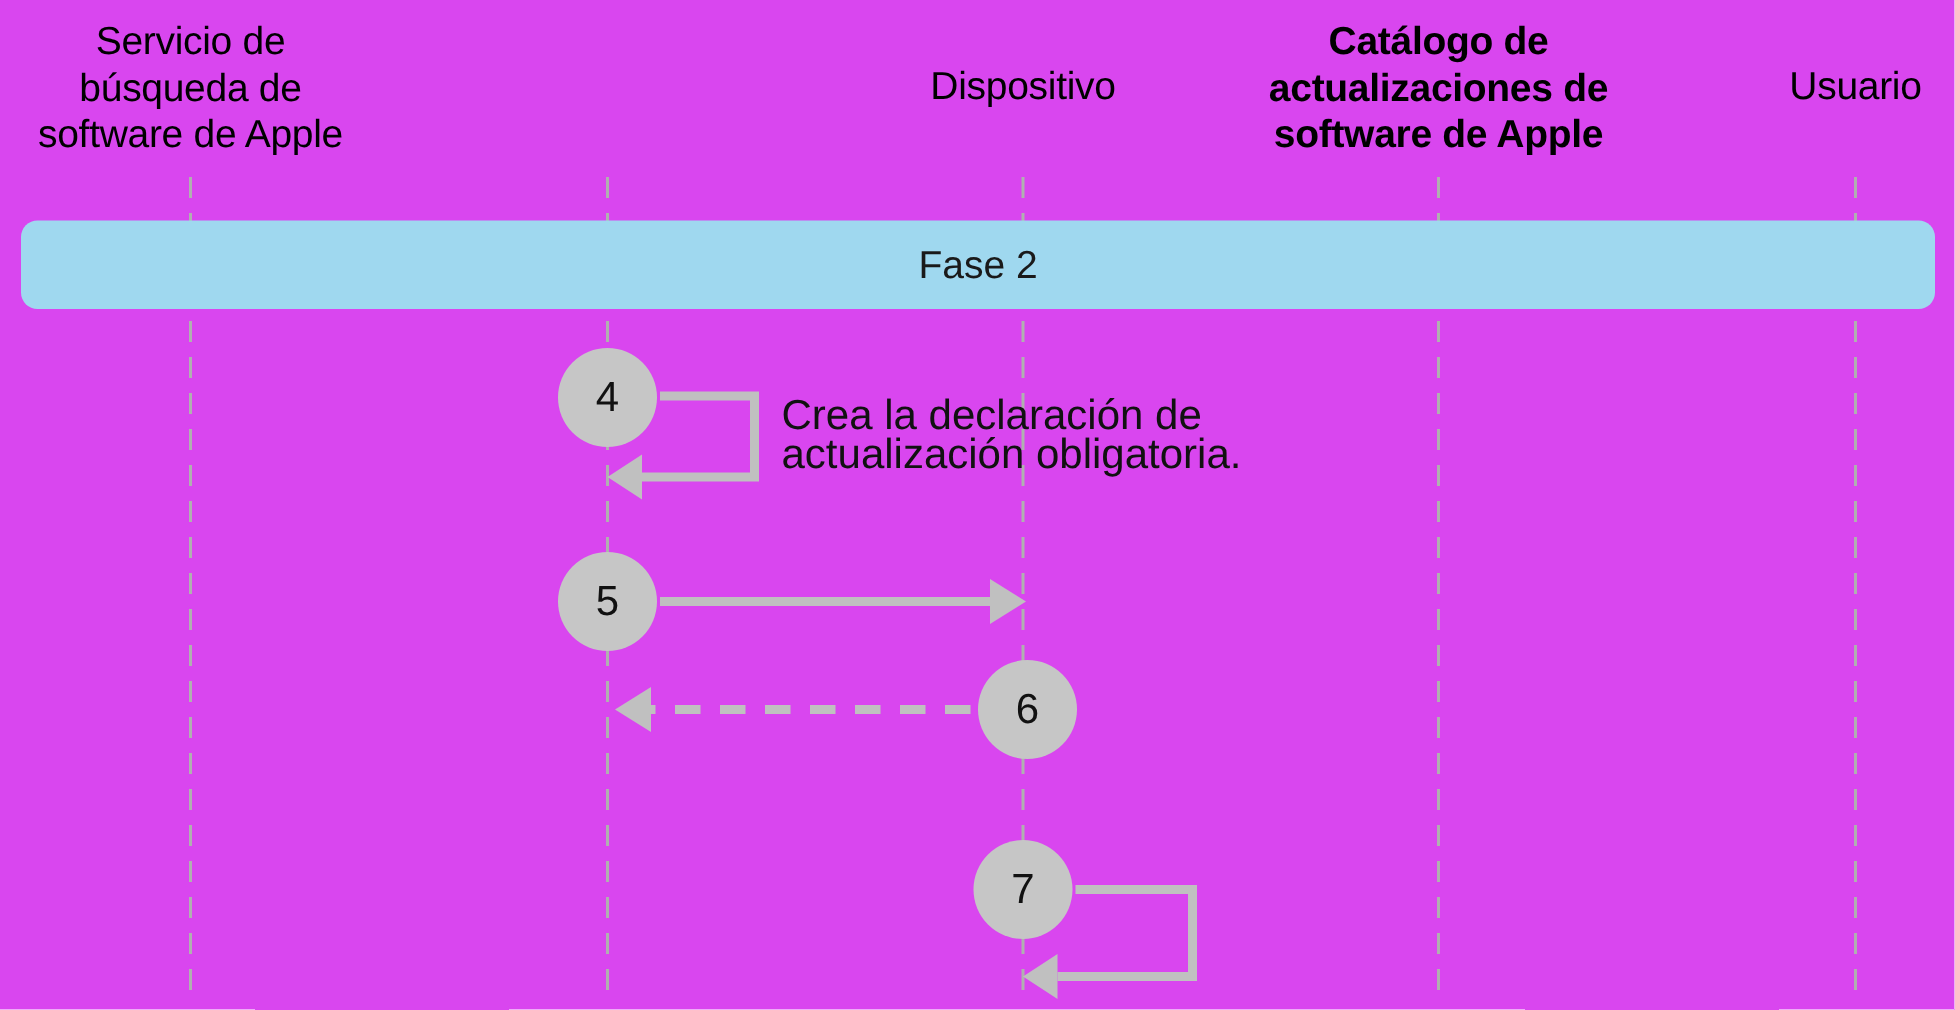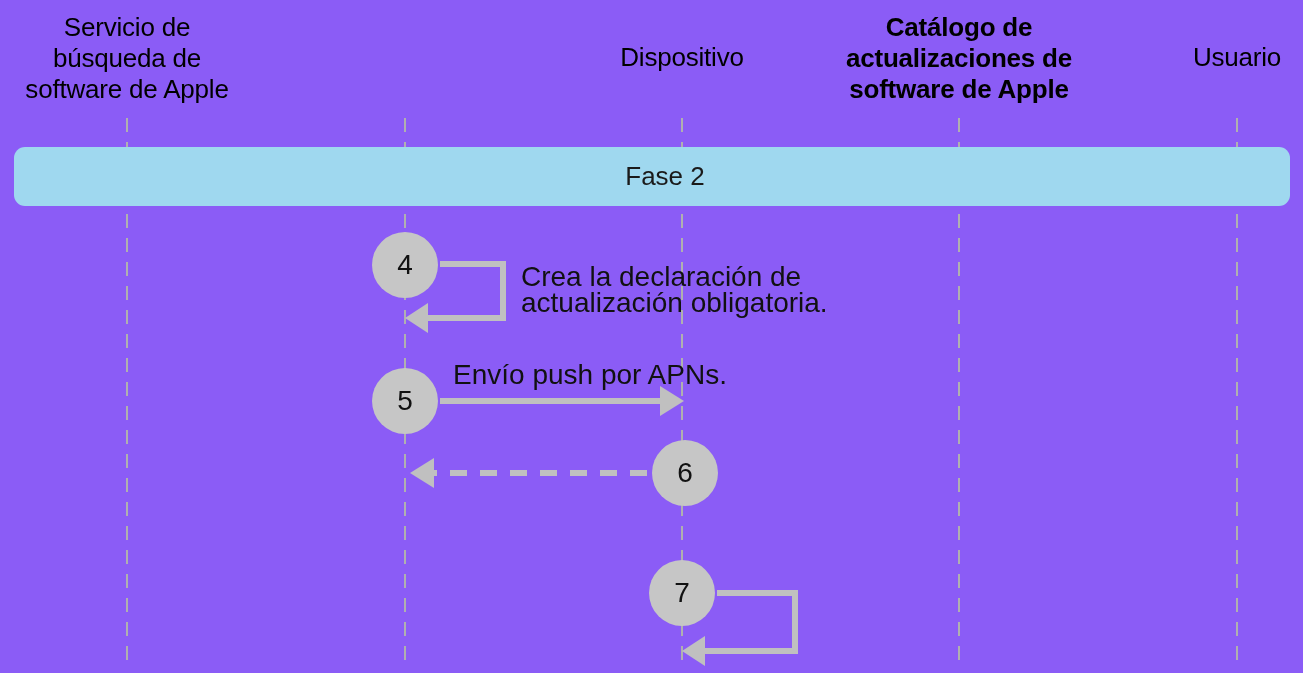--- a/index.html
+++ b/index.html
@@ -9,21 +9,21 @@
     background: #ffffff;
   }
   body {
     font-family: "Liberation Sans", sans-serif;
     color: #000000;
   }
   #diagram-root {
     position: relative;
     width: 1303px;
     height: 673px;
-    background: #8b5cf6;
+    background: #d946ef;
     overflow: hidden;
   }
   #diagram-svg {
     position: absolute;
     left: 0;
     top: 0;
     width: 1303px;
     height: 673px;
     display: block;
   }
@@ -52,21 +52,20 @@
     left: 0;
     top: 0;
     width: 100%;
     height: 100%;
     display: flex;
     align-items: center;
     justify-content: center;
     font-size: 26px;
     color: #1a1a1a;
     font-family: "Liberation Sans", sans-serif;
-    margin-left: 13px;
   }
   .step-circle {
     position: absolute;
     width: 66px;
     height: 66px;
     border-radius: 50%;
     background: #c6c6c6;
     display: flex;
     align-items: center;
     justify-content: center;
@@ -133,15 +132,14 @@
     <div class="phase-label">Fase 2</div>
   </div>
 
   <div class="step-circle" style="left:372px; top:232px;">4</div>
   <div class="step-circle" style="left:372px; top:368px;">5</div>
   <div class="step-circle" style="left:652px; top:440px;">6</div>
   <div class="step-circle" style="left:649px; top:560px;">7</div>
 
   <div class="step-label" style="left:521px; top:264px; width:330px;">Crea la declaración de
 actualización obligatoria.</div>
-  <div class="step-label" style="left:453px; top:362px; width:300px;">Envío push por APNs.</div>
 
 </div>
 
 </body></html>

